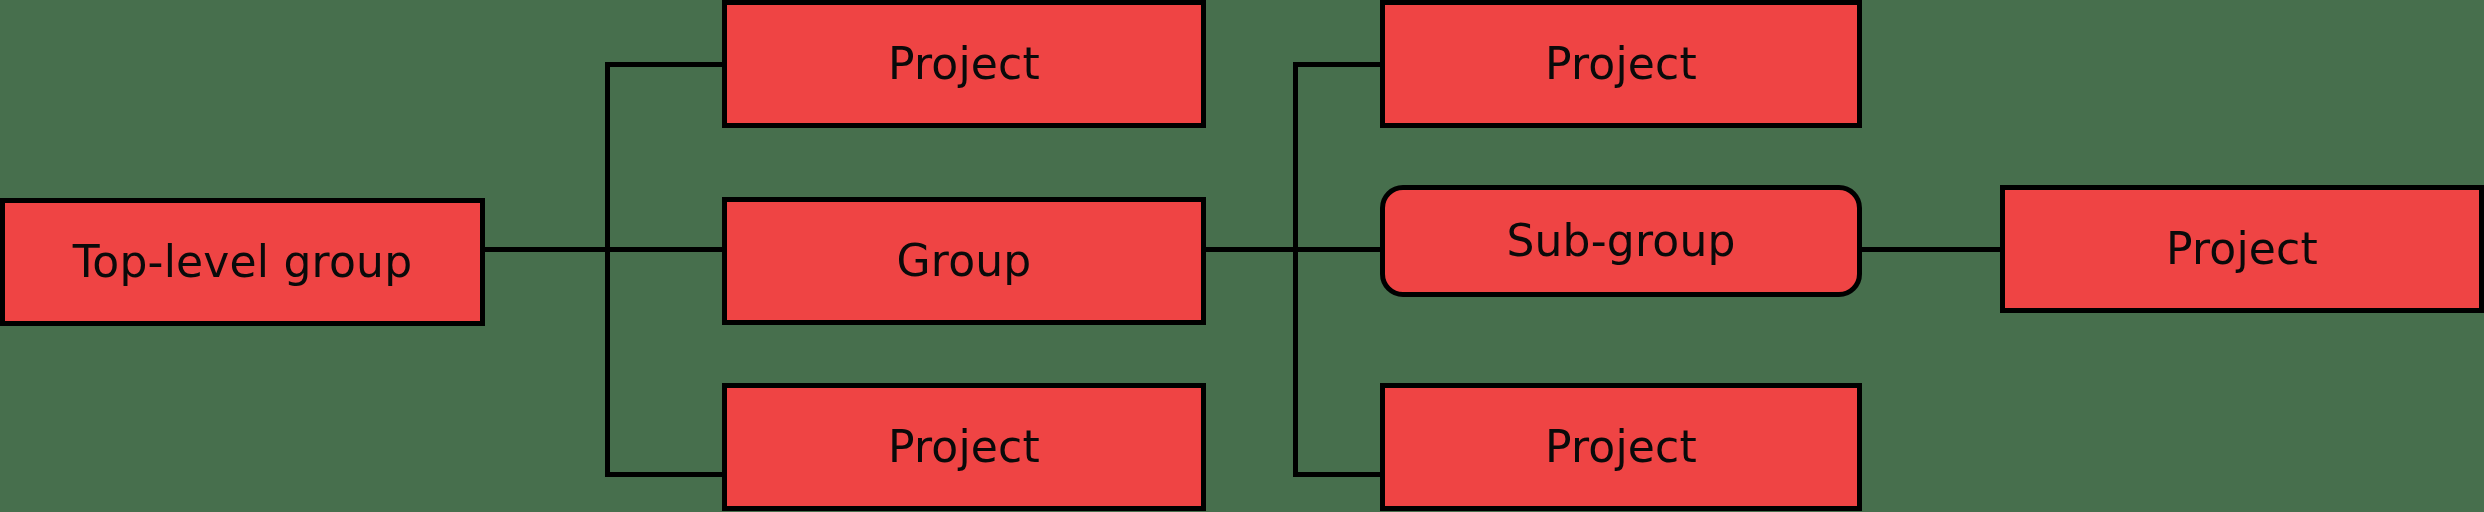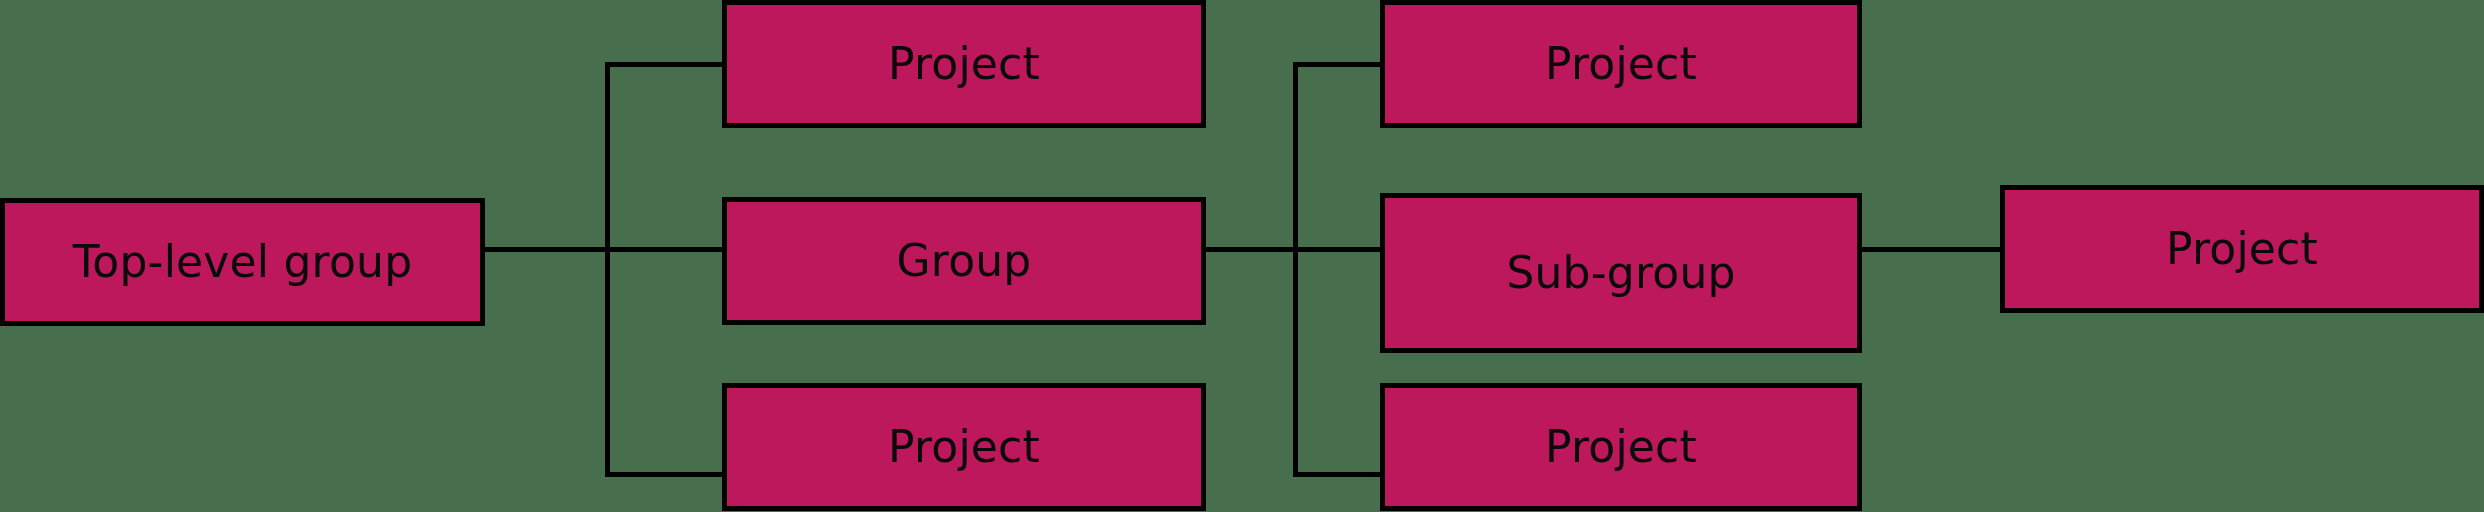--- a/index.html
+++ b/index.html
@@ -13,21 +13,21 @@
   #canvas {
     position: relative;
     width: 2484px;
     height: 512px;
     background: #476f4d;
     overflow: hidden;
   }
   .node {
     position: absolute;
     box-sizing: border-box;
-    background: #be185d;
+    background: #ef4444;
     border: 5px solid #000000;
     display: flex;
     align-items: center;
     justify-content: center;
     z-index: 3;
   }
   .node-label {
     font-size: 44px;
     color: #0a0a0a;
     line-height: 1;
@@ -52,21 +52,21 @@
   
   #node-top-level-group { left: 0px;    top: 198px; width: 485px; height: 128px; }
 
   
   #node-c2-project-top    { left: 722px; top: 0px;   width: 484px; height: 128px; }
   #node-c2-group          { left: 722px; top: 185px; width: 484px; height: 128px; margin-top: 12px; }
   #node-c2-project-bottom { left: 722px; top: 383px; width: 484px; height: 128px; }
 
   
   #node-c3-project-top    { left: 1380px; top: 0px;   width: 482px; height: 128px; }
-  #node-c3-sub-group      { left: 1380px; top: 193px; width: 482px; height: 160px; }
+  #node-c3-sub-group      { left: 1380px; top: 185px; width: 482px; height: 112px; border-radius: 23px; }
   #node-c3-project-bottom { left: 1380px; top: 383px; width: 482px; height: 128px; }
 
   
   #node-c4-project { left: 2000px; top: 185px; width: 484px; height: 128px; }
 
   
   #edge-tlg-out      { left: 485px;  top: 247px; width: 125px; }
   #edge-trunk1       { left: 605px;  top: 62px;  height: 220px; }
   #edge-trunk1-lower { left: 605px;  top: 247px; height: 230px; }
   #edge-t1-to-top    { left: 605px;  top: 62px;  width: 122px; }

